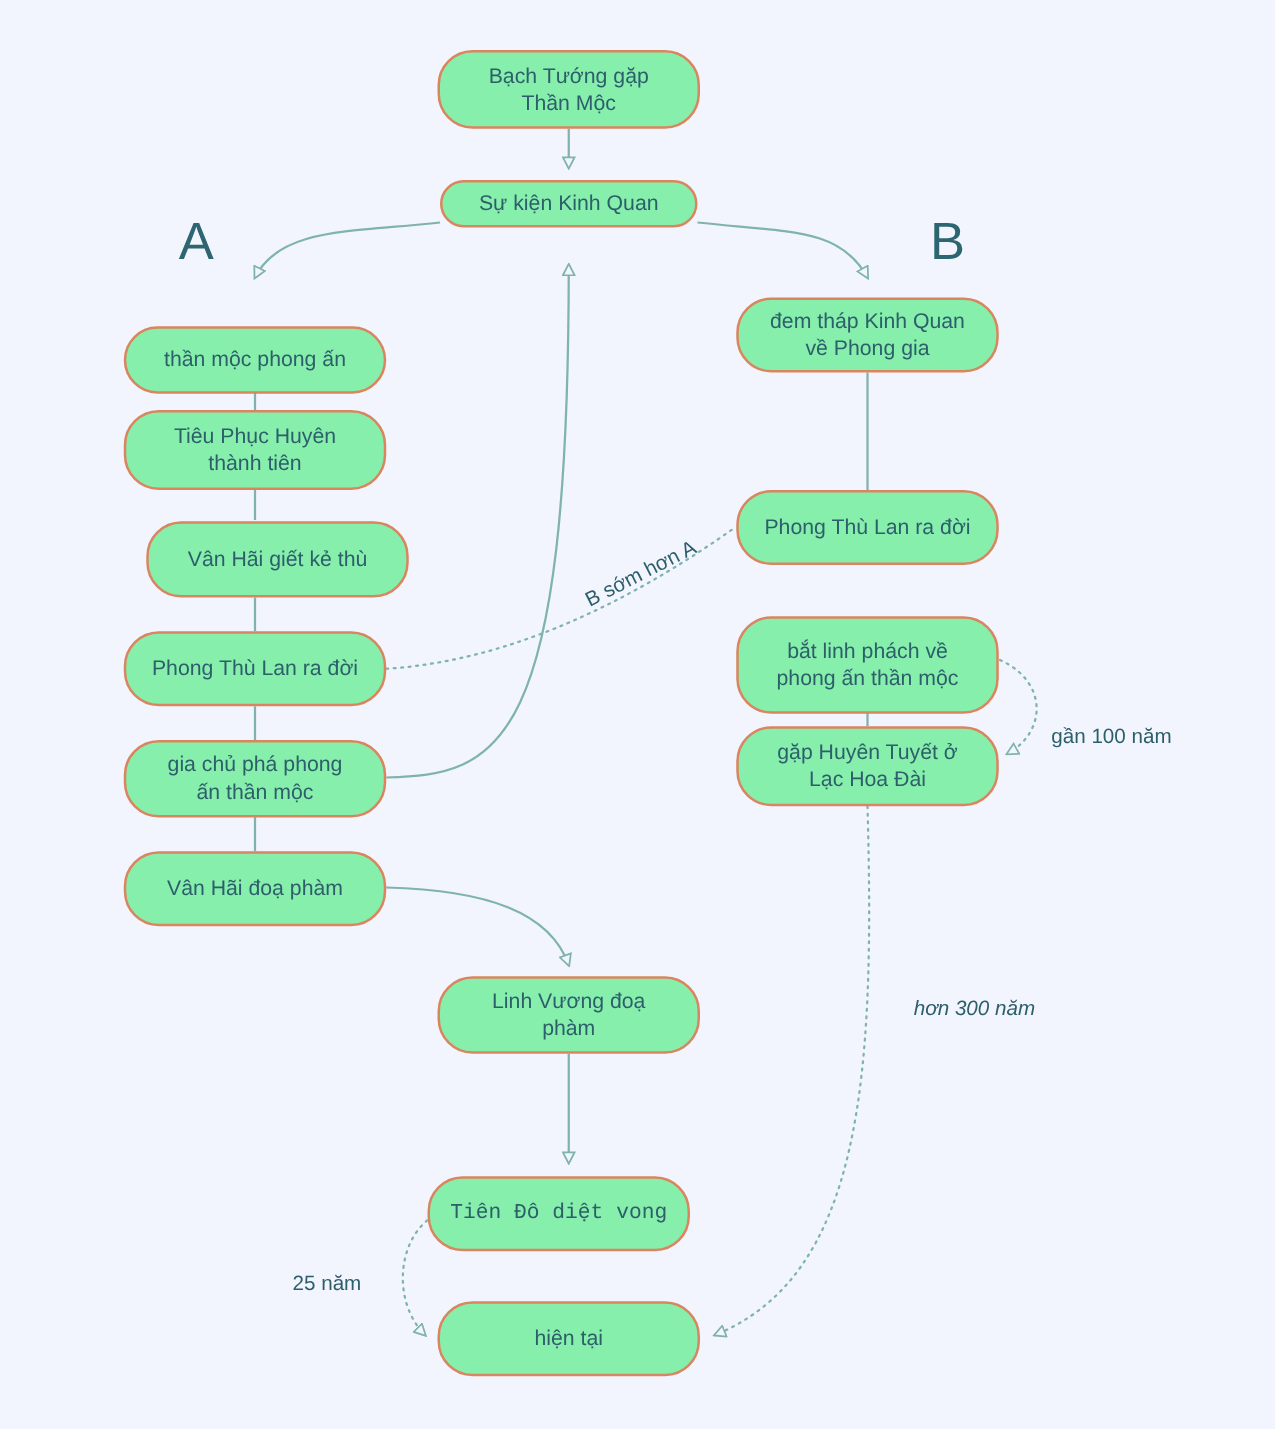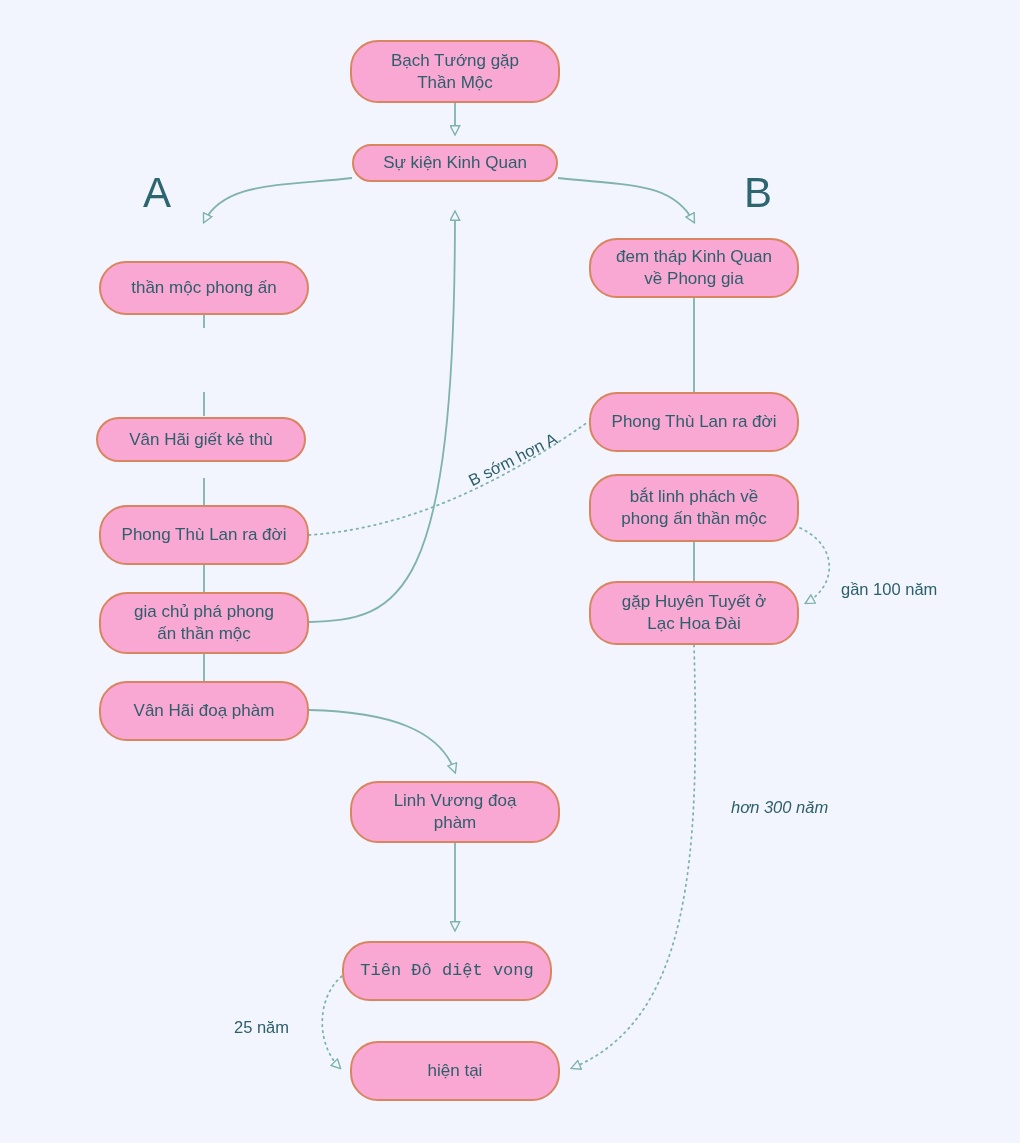--- a/index.html
+++ b/index.html
@@ -19,21 +19,21 @@
     position: absolute;
     left: 0;
     top: 0;
     width: 1020px;
     height: 1143px;
     pointer-events: none;
   }
   .node {
     position: absolute;
     box-sizing: border-box;
-    background: #f9a8d4;
+    background: #86efac;
     border: 2px solid #d9855f;
     border-radius: 28px;
     color: #2d5f6b;
     font-size: 17px;
     line-height: 1.28;
     text-align: center;
     display: flex;
     align-items: center;
     justify-content: center;
     padding: 4px 10px;
@@ -113,43 +113,45 @@
   <div class="branch-label" style="left:143px; top:172px;">A</div>
   <div class="branch-label" style="left:744px; top:172px;">B</div>
 
   <div class="node" style="left:350px; top:40px; width:210px; height:63px;">Bạch Tướng gặp
 Thần Mộc</div>
 
   <div class="node" style="left:352px; top:144px; width:206px; height:38px;">Sự kiện Kinh Quan</div>
 
   <div class="node" style="left:99px; top:238px; width:210px; height:54px;margin-top:23px;">thần mộc phong ấn</div>
 
+  <div class="node" style="left:99px; top:328px; width:210px; height:64px;">Tiêu Phục Huyên
+thành tiên</div>
 
-  <div class="node" style="left:96px; top:417px; width:210px; height:45px;">Vân Hãi giết kẻ thù</div>
+  <div class="node" style="left:117px; top:417px; width:210px; height:61px;">Vân Hãi giết kẻ thù</div>
 
   <div class="node" style="left:99px; top:505px; width:210px; height:60px;">Phong Thù Lan ra đời</div>
 
   <div class="node" style="left:99px; top:592px; width:210px; height:62px;">gia chủ phá phong
 ấn thần mộc</div>
 
   <div class="node" style="left:350px; top:781px; width:210px; height:62px;">Linh Vương đoạ
 phàm</div>
 
   <div class="node" style="left:99px; top:681px; width:210px; height:60px;">Vân Hãi đoạ phàm</div>
 
   <div class="node" style="left:342px; top:941px; width:210px; height:60px;font-family:Liberation Mono, monospace;">Tiên Đô diệt vong</div>
 
   <div class="node" style="left:589px; top:238px; width:210px; height:60px;">đem tháp Kinh Quan
 về Phong gia</div>
 
   <div class="node" style="left:350px; top:1041px; width:210px; height:60px;">hiện tại</div>
 
   <div class="node" style="left:589px; top:392px; width:210px; height:60px;">Phong Thù Lan ra đời</div>
 
-  <div class="node" style="left:589px; top:474px; width:210px; height:68px;">bắt linh phách về
+  <div class="node" style="left:589px; top:493px; width:210px; height:78px;">bắt linh phách về
 phong ấn thần mộc</div>
 
   <div class="node" style="left:589px; top:581px; width:210px; height:64px;">gặp Huyên Tuyết ở
 Lạc Hoa Đài</div>
 
   <div class="edge-label rot" style="left:470px; top:472px;">B sớm hơn A</div>
 
   <div class="edge-label" style="left:841px; top:550px;margin-top:30px;">gần 100 năm</div>
 
   <div class="edge-label" style="left:731px; top:798px;font-style:italic;">hơn 300 năm</div>

